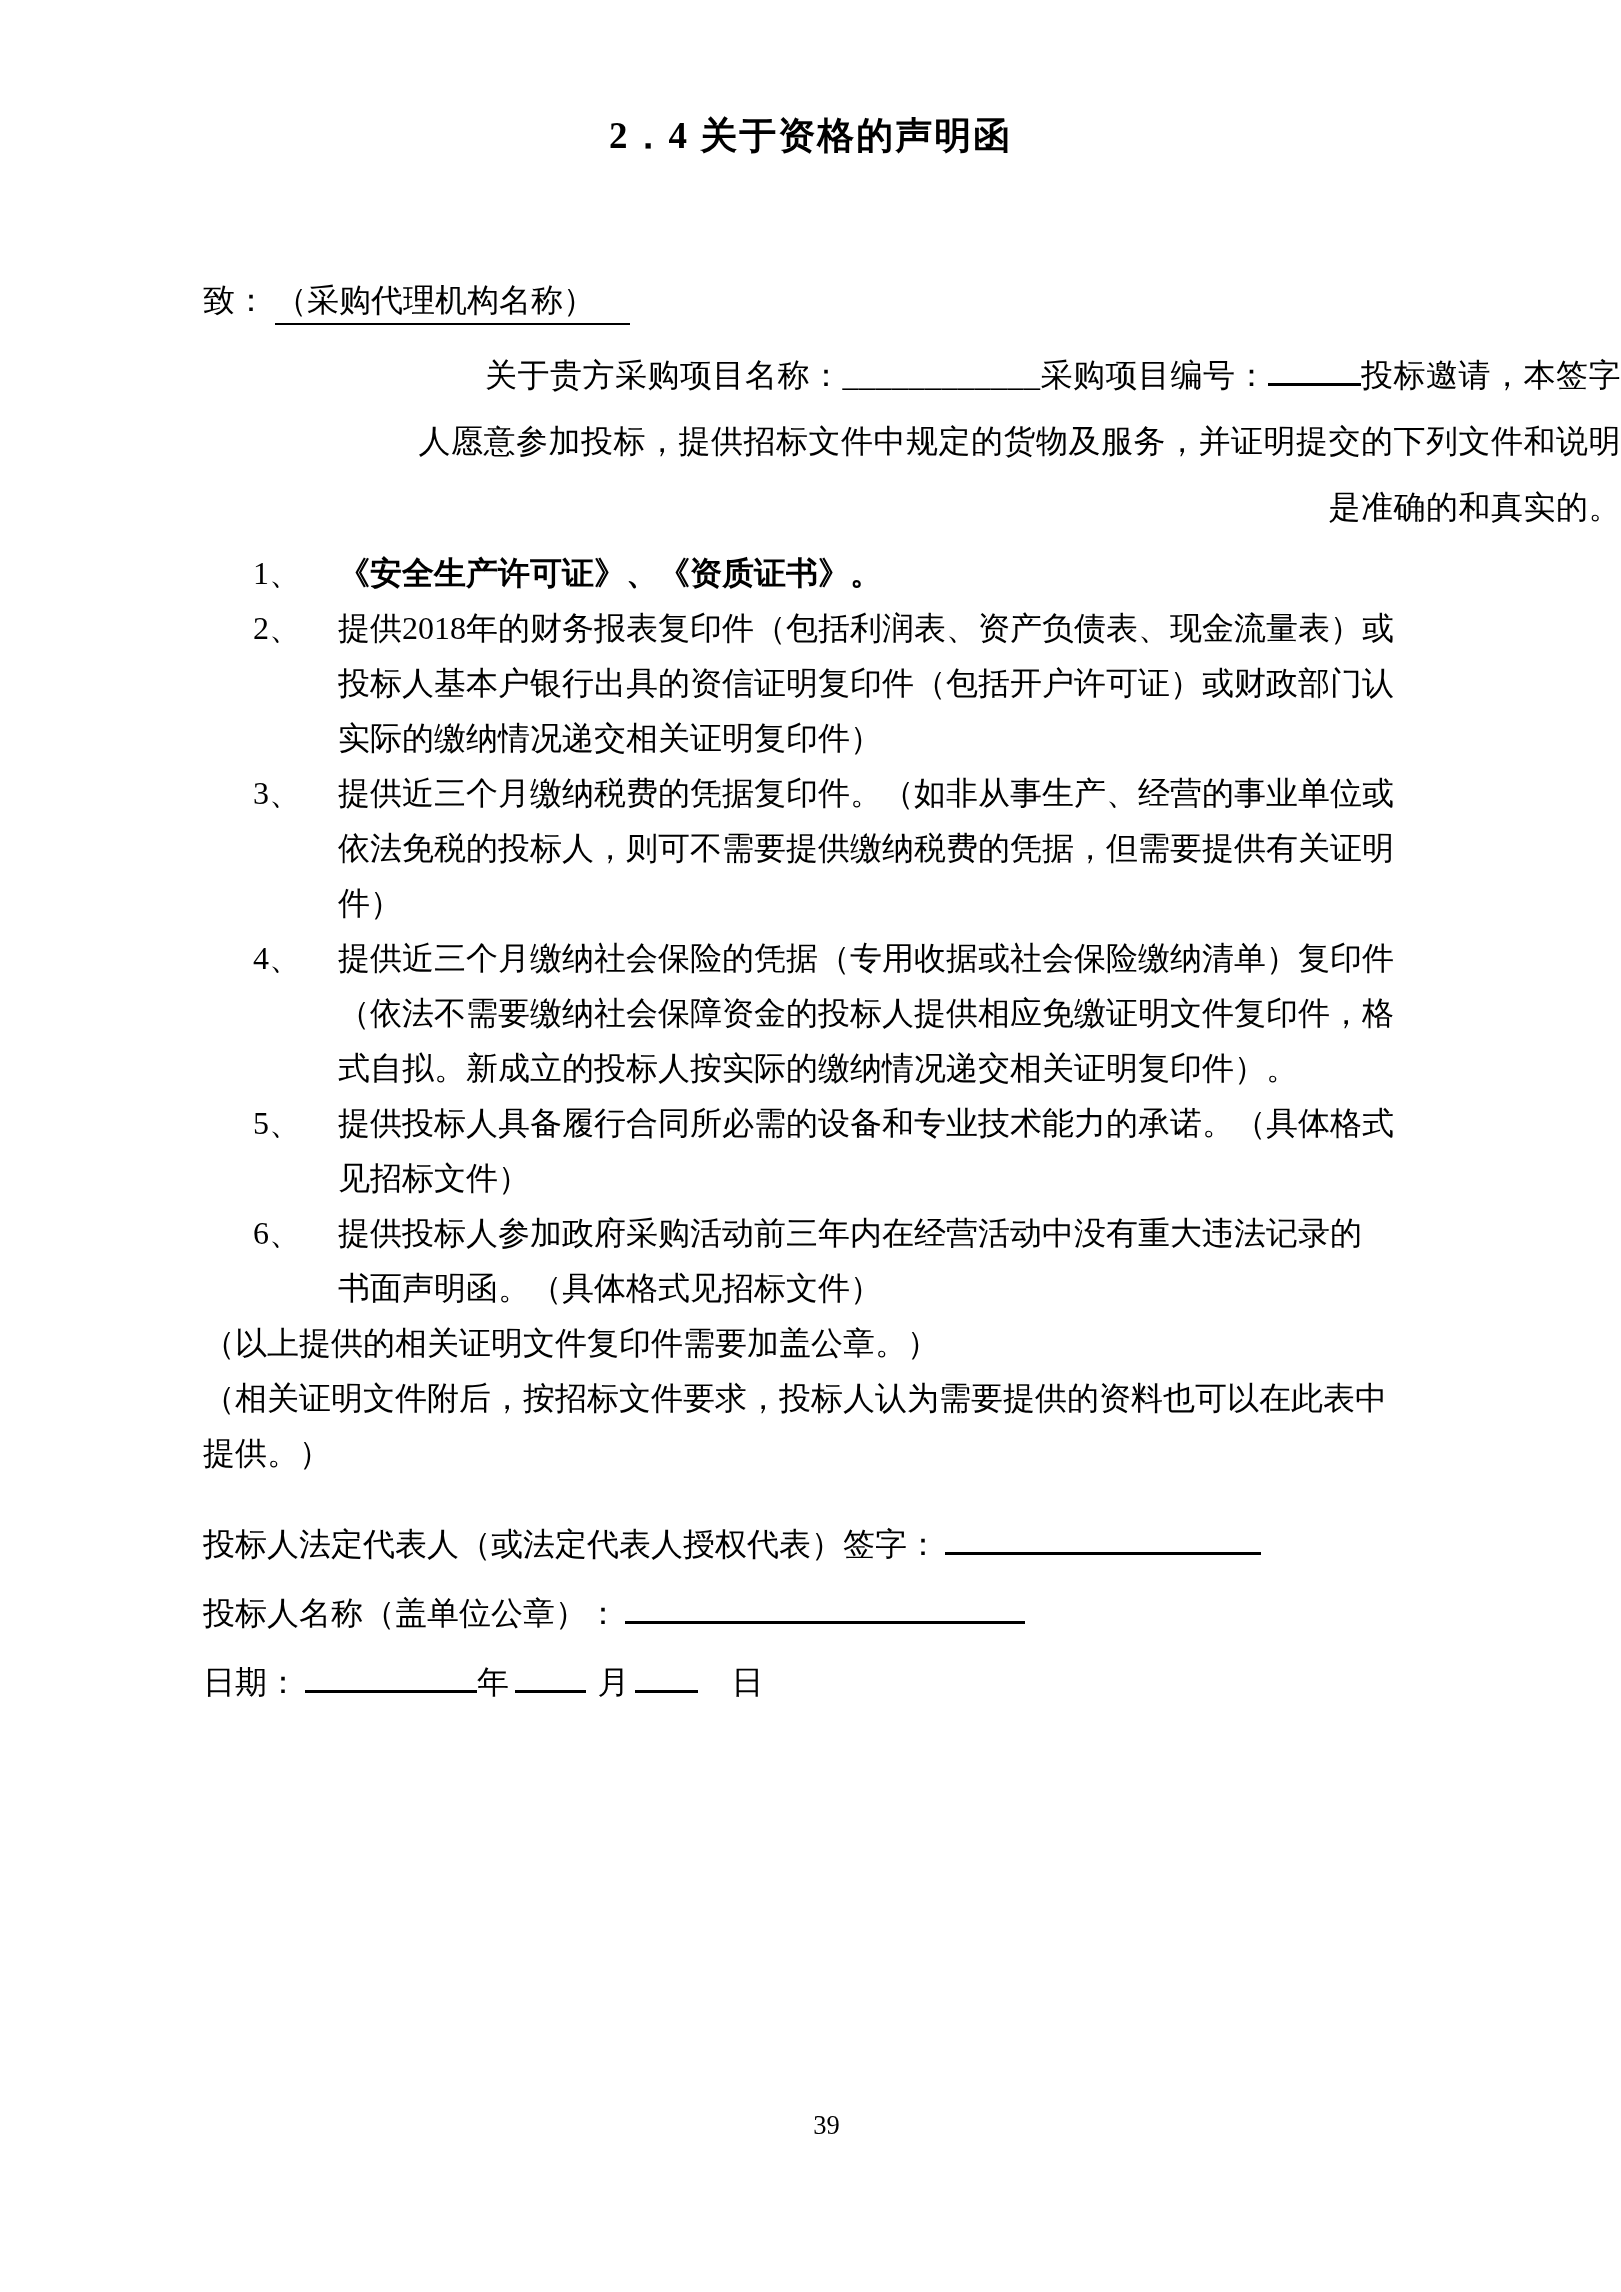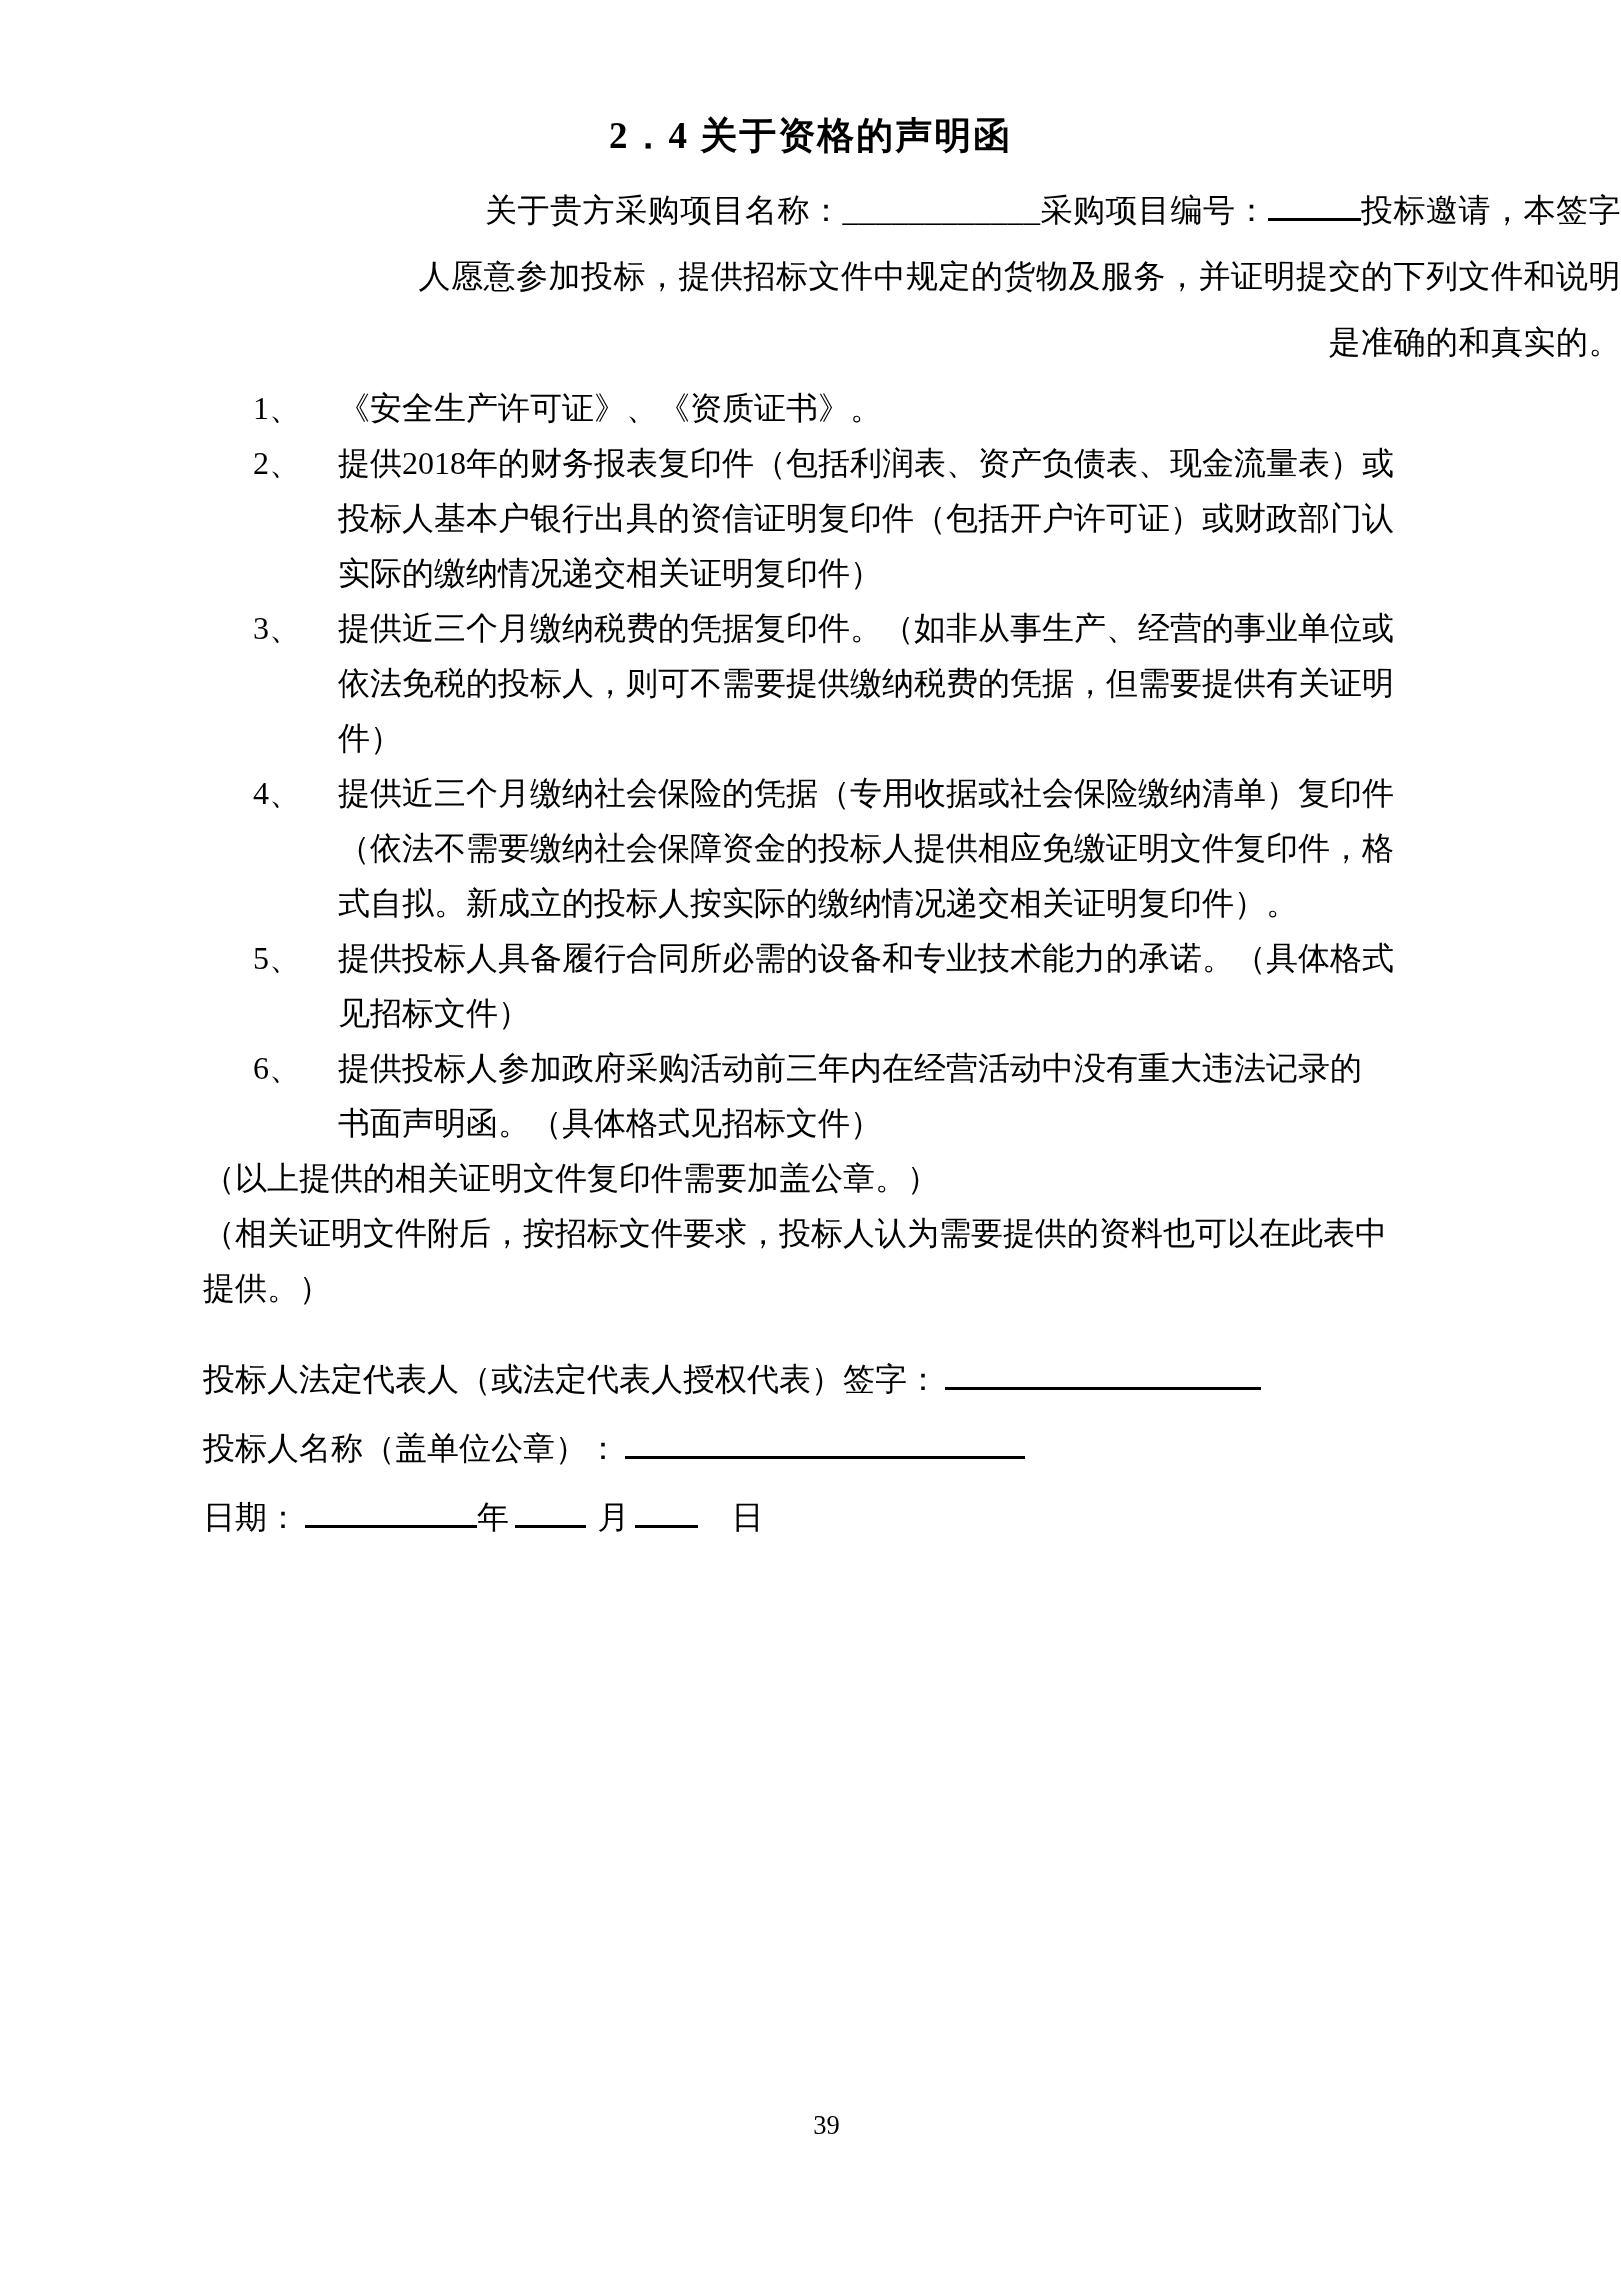--- a/index.html
+++ b/index.html
@@ -39,21 +39,21 @@
     display: inline-block;
     width: 93px;
     height: 33px;
     border-bottom: 3.9px solid #000;
     vertical-align: baseline;
   }
   .list { margin: 5.9px 0 0 203px; }
   .list-item { position: relative; padding-left: 135px; }
   .item-num { position: absolute; left: 50px; top: 0; line-height: 55px; }
   .list-item .line { line-height: 55px; white-space: nowrap; }
-  .list-item.bold-item .line { font-weight: normal; }
+  .list-item.bold-item .line { font-weight: bold; }
   .notes { margin: 0 0 0 203px; }
   .notes .line { line-height: 55px; white-space: nowrap; }
   .signature { margin: 29px 0 0 203px; }
   .signature .line { line-height: 69px; white-space: nowrap; }
   .sig-blank {
     display: inline-block;
     height: 37px;
     border-bottom: 3.9px solid #000;
     vertical-align: baseline;
     margin-left: 5.9px;
@@ -75,20 +75,24 @@
     line-height: 33px;
   }
 </style>
 </head>
 <body>
 
 <div class="page">
 
   <div class="title">2．4 关于资格的声明函</div>
 
+  <div class="salutation">
+    <span>致：</span>
+    <span class="recipient">（采购代理机构名称）</span>
+  </div>
 
   <div class="intro">
     <div class="line first">
       <span>关于贵方采购项目名称：</span><span>____________</span><span>采购项目编号：</span><span class="blank-solid"></span><span>投标邀请，本签字</span>
     </div>
     <div class="line">人愿意参加投标，提供招标文件中规定的货物及服务，并证明提交的下列文件和说明</div>
     <div class="line">是准确的和真实的。</div>
   </div>
 
   <div class="list">

